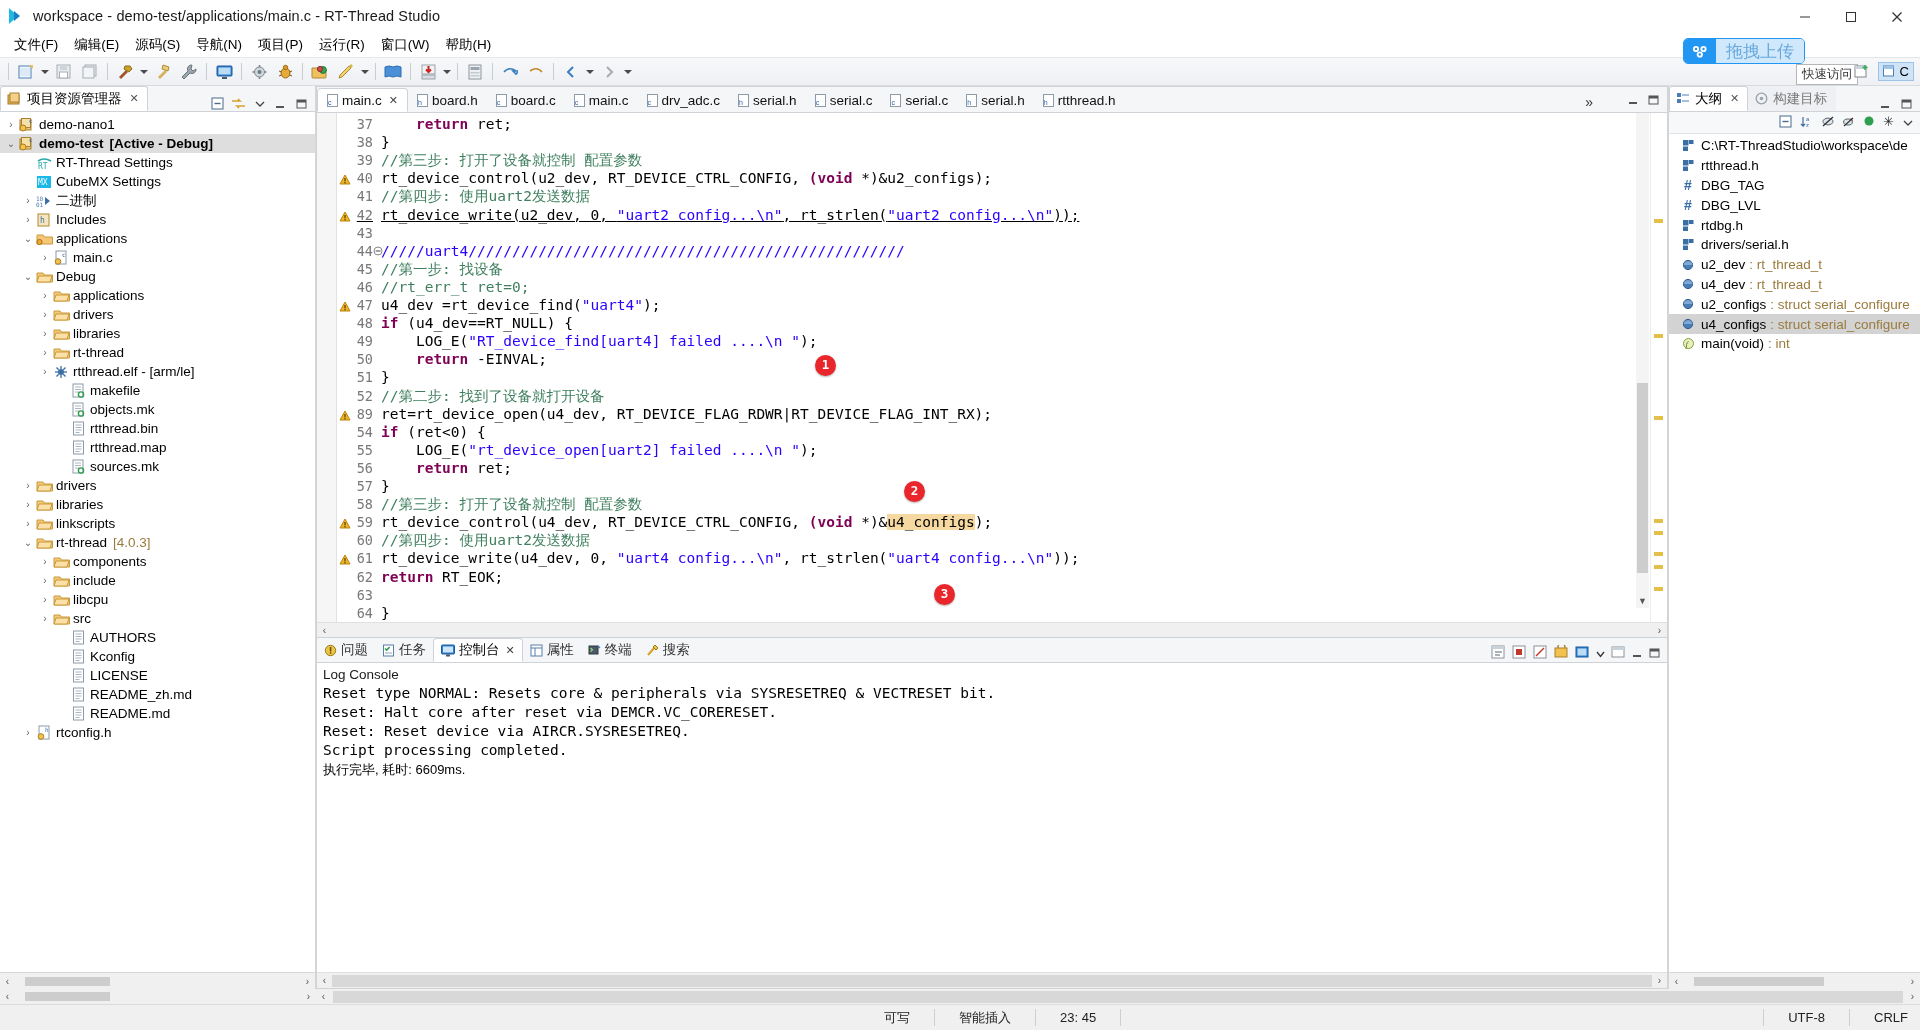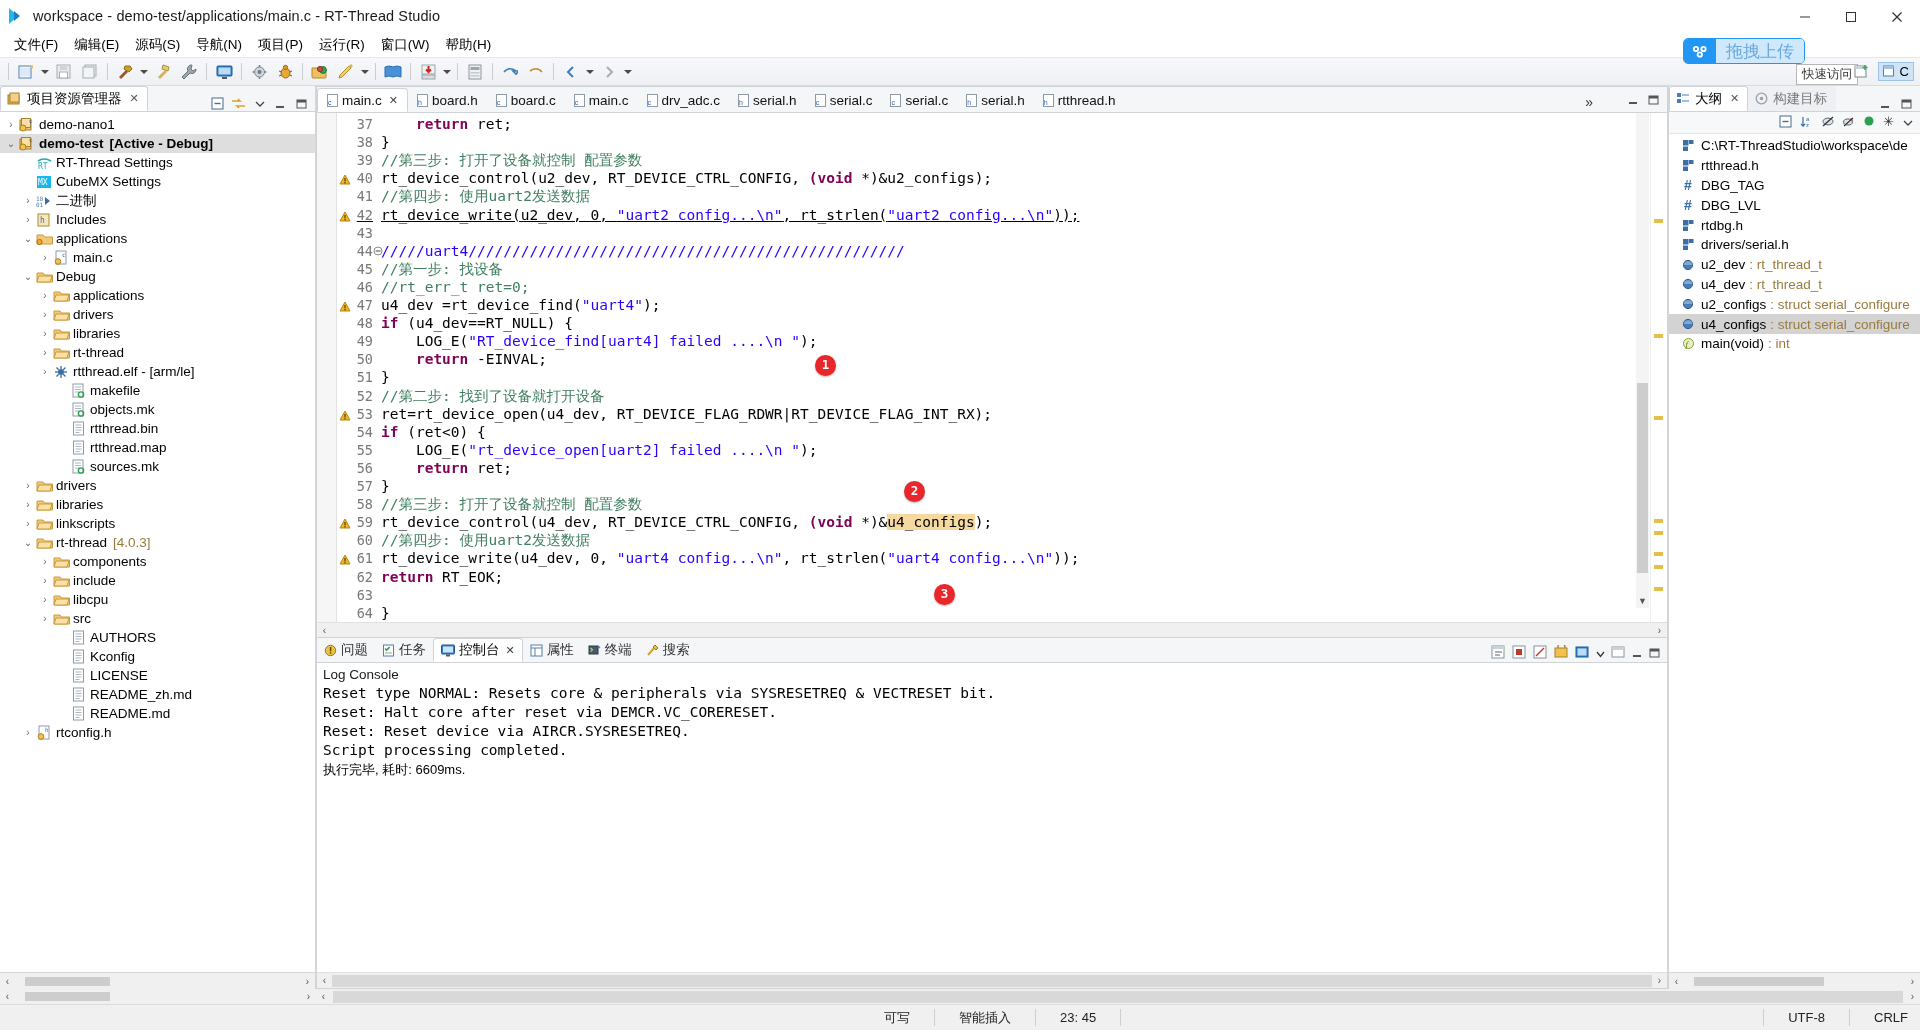--- a/index.html
+++ b/index.html
@@ -880,21 +880,21 @@
                   </svg></span><span class="lnum">47</span><span class="ctext" style="border-bottom: 0px;">u4_dev =rt_device_find(<span class="str">"uart4"</span>);</span></div>
               <div class="ln" style="top: 201.1px;"><span class="lnum">48</span><span class="ctext"><span class="kw">if</span> (u4_dev==RT_NULL) {</span></div>
               <div class="ln" style="top: 219.2px;"><span class="lnum">49</span><span class="ctext">&nbsp;&nbsp;&nbsp;&nbsp;LOG_E(<span class="str">"RT_device_find[uart4] failed ....\n "</span>);</span></div>
               <div class="ln" style="top: 237.3px;"><span class="lnum">50</span><span class="ctext">&nbsp;&nbsp;&nbsp;&nbsp;<span class="kw">return</span> -EINVAL;</span></div>
               <div class="ln" style="top: 255.4px;"><span class="lnum">51</span><span class="ctext">}</span></div>
               <div class="ln" style="top: 273.5px;"><span class="lnum">52</span><span class="ctext"><span class="cmt">//第二步: 找到了设备就打开设备</span></span></div>
               <div class="ln" style="top: 291.6px;"><span class="warnico" style="top: 3px;"><svg width="12" height="12" viewBox="0 0 12 12">
                     <path d="M6 1 L11 10 H1 z" fill="#f0b429" stroke="#b8860b"></path>
                     <rect x="5.3" y="4" width="1.4" height="3.4" fill="#6b4e00"></rect>
                     <rect x="5.3" y="8" width="1.4" height="1.4" fill="#6b4e00"></rect>
-                  </svg></span><span class="lnum">53</span><span class="ctext" style="border-bottom: 0px;">ret=rt_device_open(u4_dev, RT_DEVICE_FLAG_RDWR|RT_DEVICE_FLAG_INT_RX);</span></div>
+                  </svg></span><span class="lnum">89</span><span class="ctext" style="border-bottom: 0px;">ret=rt_device_open(u4_dev, RT_DEVICE_FLAG_RDWR|RT_DEVICE_FLAG_INT_RX);</span></div>
               <div class="ln" style="top: 309.7px;"><span class="lnum">54</span><span class="ctext"><span class="kw">if</span> (ret&lt;0) {</span></div>
               <div class="ln" style="top: 327.8px;"><span class="lnum">55</span><span class="ctext">&nbsp;&nbsp;&nbsp;&nbsp;LOG_E(<span class="str">"rt_device_open[uart2] failed ....\n "</span>);</span></div>
               <div class="ln" style="top: 345.9px;"><span class="lnum">56</span><span class="ctext">&nbsp;&nbsp;&nbsp;&nbsp;<span class="kw">return</span> ret;</span></div>
               <div class="ln" style="top: 364px;"><span class="lnum">57</span><span class="ctext">}</span></div>
               <div class="ln" style="top: 382.1px;"><span class="lnum">58</span><span class="ctext"><span class="cmt">//第三步: 打开了设备就控制 配置参数</span></span></div>
               <div class="ln" style="top: 400.2px;"><span class="warnico" style="top: 3px;"><svg width="12" height="12" viewBox="0 0 12 12">
                     <path d="M6 1 L11 10 H1 z" fill="#f0b429" stroke="#b8860b"></path>
                     <rect x="5.3" y="4" width="1.4" height="3.4" fill="#6b4e00"></rect>
                     <rect x="5.3" y="8" width="1.4" height="1.4" fill="#6b4e00"></rect>
                   </svg></span><span class="lnum">59</span><span class="ctext" style="border-bottom: 0px;">rt_device_control(u4_dev, RT_DEVICE_CTRL_CONFIG, <span class="kw">(void</span> *)&amp;<span class="hl">u4_configs</span>);</span></div>

